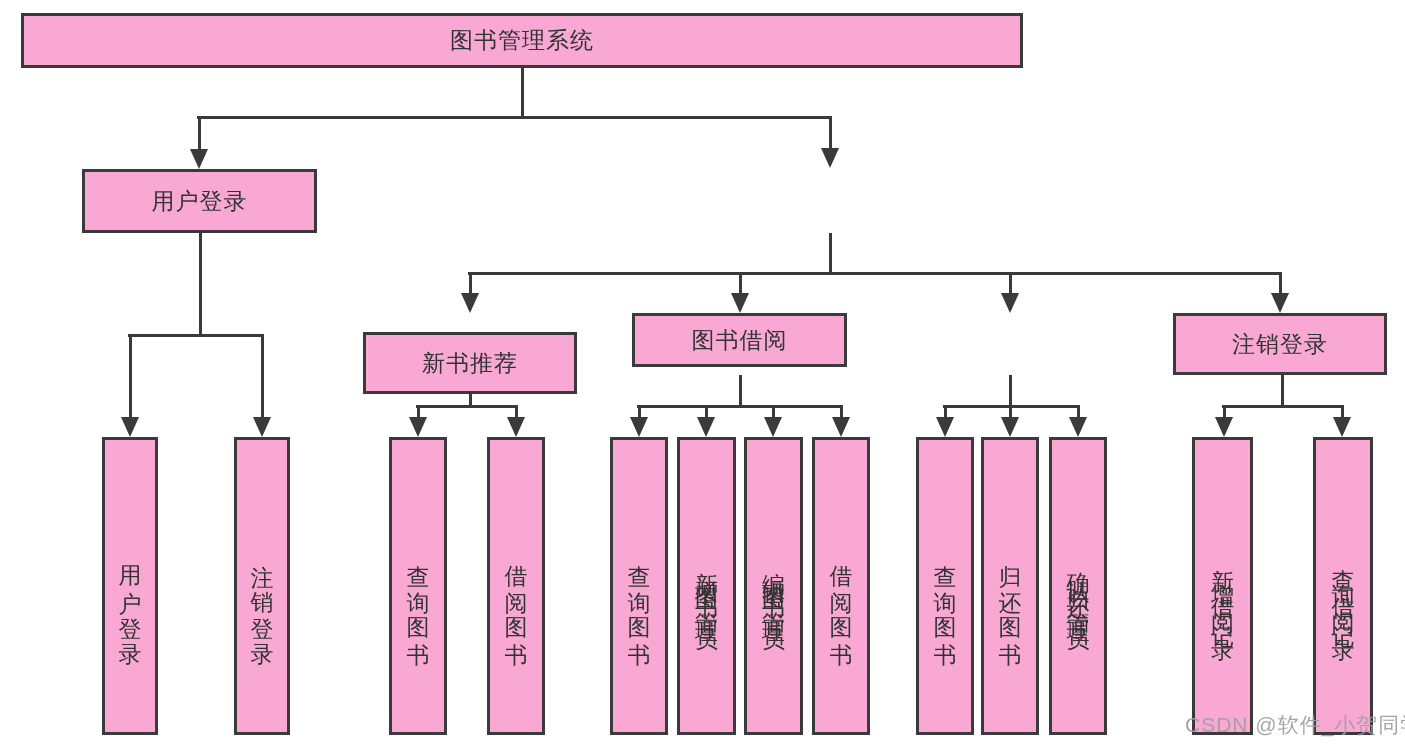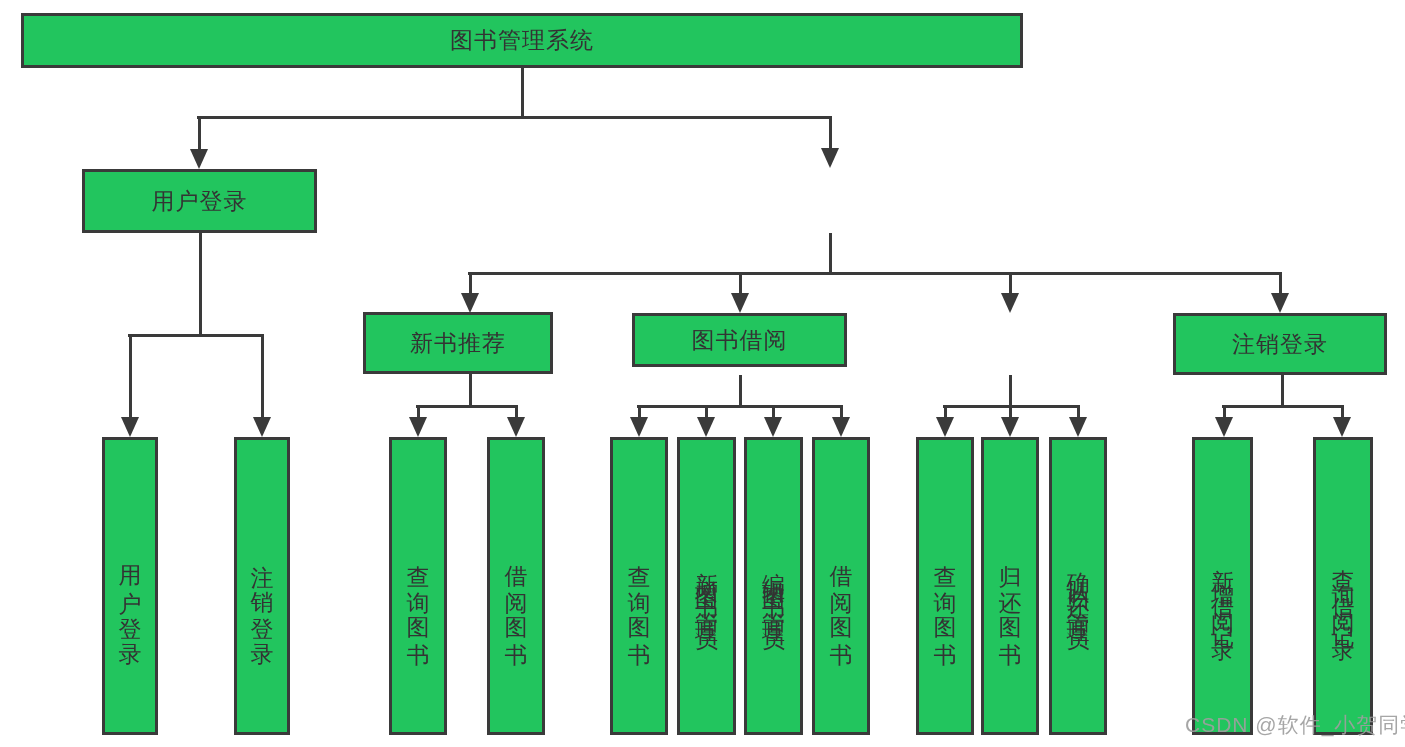--- a/index.html
+++ b/index.html
@@ -1,21 +1,21 @@
 <!DOCTYPE html>
 <html><head>
 <meta charset="utf-8">
 <style>
   html,body { margin:0; padding:0; background:#ffffff; }
   #canvas {
     position:relative; width:1405px; height:747px; background:#ffffff;
     font-family:"Liberation Sans", sans-serif; overflow:hidden;
   }
   .node {
-    position:absolute; box-sizing:border-box; background:#22c55e;
+    position:absolute; box-sizing:border-box; background:#f9a8d4;
     border:3px solid #3a3a3a; color:#333333;
     display:flex; align-items:center; justify-content:center;
     z-index:2;
   }
   .h-node { font-size:23px; letter-spacing:1px; white-space:nowrap; }
   .v-node {
     writing-mode:vertical-rl; text-orientation:mixed;
     font-size:23px; line-height:1;
   }
   .ls-lg { letter-spacing:26px; padding-top:26px; }
@@ -36,21 +36,21 @@
 </style>
 </head>
 <body>
 
 <div id="canvas">
 
   <div class="node h-node" style="left:21px; top:13px; width:1002px; height:55px;">图书管理系统</div>
 
   <div class="node h-node" style="left:82px; top:169px; width:235px; height:64px;">用户登录</div>
 
-  <div class="node h-node" style="left:363px; top:312px; width:190px; height:62px;">新书推荐</div>
+  <div class="node h-node" style="left:363px; top:332px; width:214px; height:62px;">新书推荐</div>
   <div class="node h-node" style="left:632px; top:313px; width:215px; height:54px;">图书借阅</div>
   <div class="node h-node" style="left:1173px; top:313px; width:214px; height:62px;">注销登录</div>
 
   <div class="node v-node ls-lg" style="left:102px; top:437px; width:56px; height:298px;">用户登录</div>
   <div class="node v-node ls-lg" style="left:234px; top:437px; width:56px; height:298px;">注销登录</div>
 
   <div class="node v-node ls-lg" style="left:389px; top:437px; width:58px; height:298px;">查询图书</div>
   <div class="node v-node ls-lg" style="left:487px; top:437px; width:58px; height:298px;">借阅图书</div>
 
   <div class="node v-node ls-lg" style="left:610px; top:437px; width:58px; height:298px;">查询图书</div>

